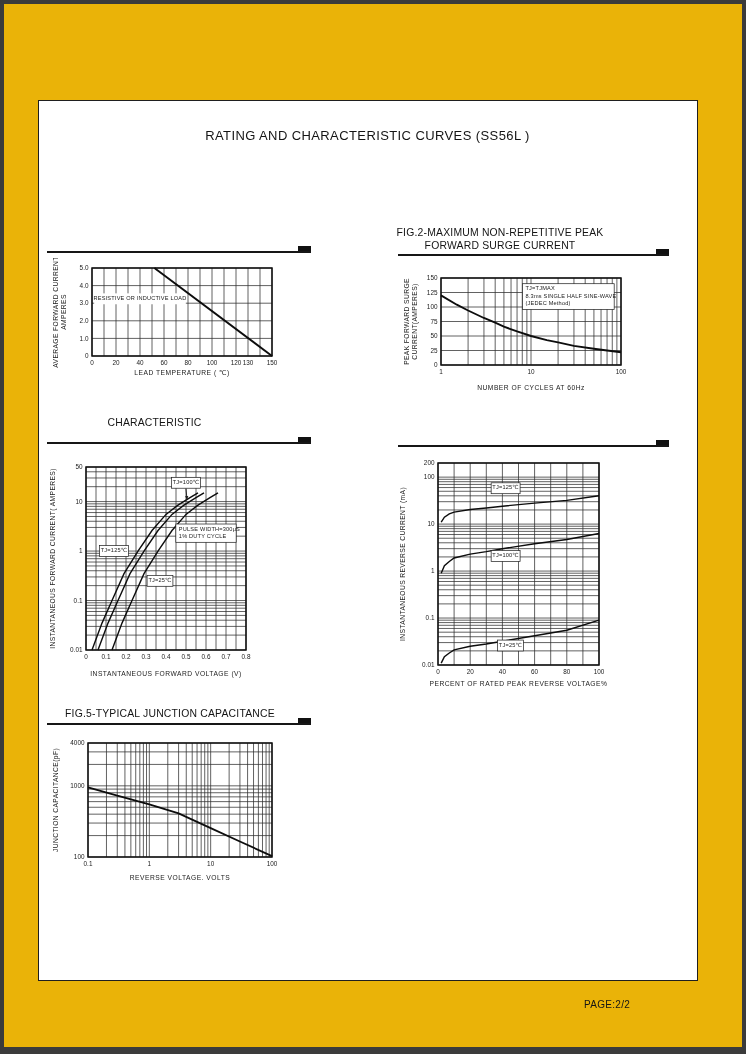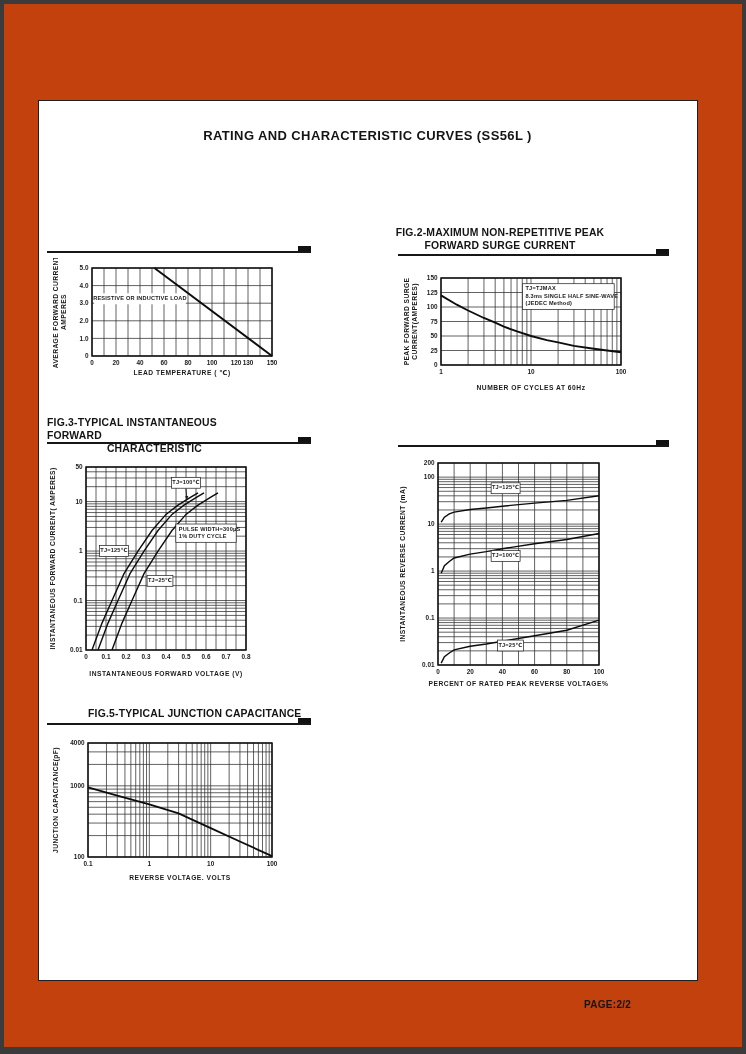--- a/index.html
+++ b/index.html
@@ -4,22 +4,21 @@
 <style>
   html,body{margin:0;padding:0;}
   body{
     width:746px;height:1054px;position:relative;
     background:#3b3b3b;
     font-family:"Liberation Sans","DejaVu Sans",sans-serif;
     color:#1a1a1a;
   }
   .paper{
     position:absolute;left:4px;top:4px;right:4px;bottom:7px;
-    background:#c2410c;
-    font-weight:bold;
+    background:#eab308;
   }
   .content-box{
     position:absolute;left:34px;top:96px;width:658px;height:879px;
     border:1.3px solid #1f1f1f;background:#fff;
   }
   .main-title{
     position:absolute;left:34px;top:124px;width:659px;
     text-align:center;font-size:13px;letter-spacing:0.4px;color:#141414;
   }
   .fh{
@@ -159,21 +158,20 @@
         <text x="42.5" y="76.2" text-anchor="end">50</text>
         <text x="42.5" y="90.7" text-anchor="end">25</text>
         <text x="42.5" y="105.2" text-anchor="end">0</text>
       </g>
       <text x="136" y="128" text-anchor="middle" font-size="6.7" letter-spacing="0.5" fill="#1a1a1a">NUMBER OF CYCLES AT 60Hz</text>
       <text x="14" y="59.5" text-anchor="middle" font-size="6.7" letter-spacing="0.4" fill="#1a1a1a" transform="rotate(-90 14 59.5)">PEAK FORWARD SURGE</text>
       <text x="22" y="59.5" text-anchor="middle" font-size="6.7" letter-spacing="0.4" fill="#1a1a1a" transform="rotate(-90 22 59.5)">CURRENT(AMPERES)</text>
     </svg>
 
   <div class="fh center" style="left:43px;top:412px;width:215px;">
-    <div style="text-align:left;">FIG.3-TYPICAL INSTANTANEOUS FORWARD</div>
     <div>CHARACTERISTIC</div>
   </div>
   <div class="fig-rule" style="left:43px;top:438px;width:264px;">
     <div class="fig-tab"></div>
   </div>
   <svg id="chart-2" class="chart" style="left:38px;top:446px;" width="292" height="232">
       <g stroke="#2e2e2e" stroke-width="0.75">
         <line x1="44" y1="17" x2="44" y2="200"></line>
         <line x1="54" y1="17" x2="54" y2="200"></line>
         <line x1="64" y1="17" x2="64" y2="200"></line>
@@ -349,21 +347,21 @@
         <text x="44.5" y="27.338022563299244" text-anchor="end">100</text>
         <text x="44.5" y="74.30351692247443" text-anchor="end">10</text>
         <text x="44.5" y="121.26901128164963" text-anchor="end">1</text>
         <text x="44.5" y="168.2345056408248" text-anchor="end">0.1</text>
         <text x="44.5" y="215.2" text-anchor="end">0.01</text>
       </g>
       <text x="128.5" y="234" text-anchor="middle" font-size="6.7" letter-spacing="0.5" fill="#1a1a1a">PERCENT OF RATED PEAK REVERSE VOLTAGE%</text>
       <text x="15" y="112" text-anchor="middle" font-size="6.7" letter-spacing="0.4" fill="#1a1a1a" transform="rotate(-90 15 112)">INSTANTANEOUS REVERSE CURRENT (mA)</text>
     </svg>
 
-  <div class="fh" style="left:60px;top:703px;width:280px;padding-left:24px;">
+  <div class="fh" style="left:37px;top:703px;width:280px;padding-left:24px;">
     <div>FIG.5-TYPICAL JUNCTION CAPACITANCE</div>
   </div>
   <div class="fig-rule" style="left:43px;top:719px;width:264px;">
     <div class="fig-tab"></div>
   </div>
   <svg id="chart-4" class="chart" style="left:38px;top:726px;" width="292" height="158">
       <g stroke="#2e2e2e" stroke-width="0.75">
         <line x1="46" y1="13" x2="46" y2="127"></line>
         <line x1="64.46317306739085" y1="13" x2="64.46317306739085" y2="127"></line>
         <line x1="75.2634369561393" y1="13" x2="75.2634369561393" y2="127"></line>

